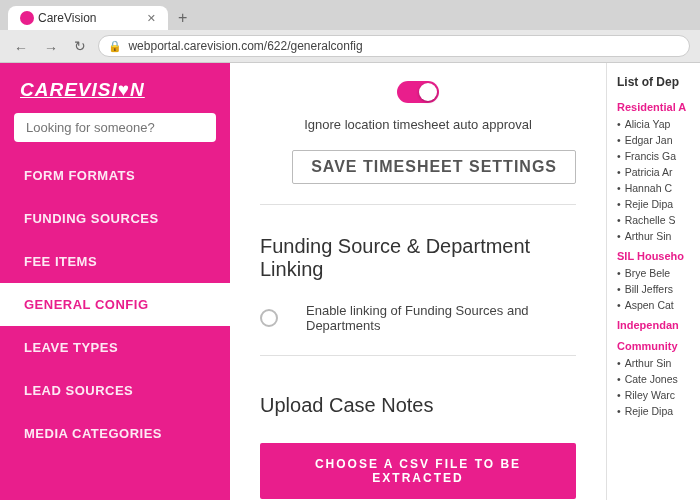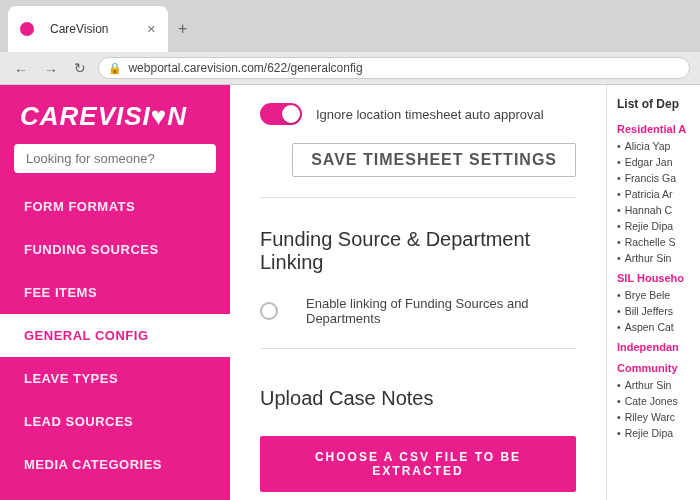--- a/index.html
+++ b/index.html
@@ -1,57 +1,57 @@
 <!DOCTYPE html>
 <html><head>
   <meta charset="utf-8">
   <style>
     * { margin: 0; padding: 0; box-sizing: border-box; }
     body { font-family: Arial, sans-serif; width: 700px; height: 500px; overflow: hidden; background: #f5f5f5; display: flex; flex-direction: column; }
 
     
     .browser-chrome { background: #e8e8e8; border-bottom: 1px solid #ccc; flex-shrink: 0; }
     .tab-bar { display: flex; align-items: center; padding: 6px 8px 0; background: #d4d4d4; gap: 4px; }
-    .browser-tab { display: flex; align-items: center; background: #fff; border-radius: 8px 8px 0 0; padding: 16px 12px; font-size: 12px; gap: 16px; min-width: 160px; }
+    .browser-tab { display: flex; align-items: center; background: #fff; border-radius: 8px 8px 0 0; padding: 5px 12px; font-size: 12px; gap: 4px; min-width: 160px; }
     .tab-favicon { width: 14px; height: 14px; background: #e91e8c; border-radius: 50%; display: inline-block; }
     .tab-title { font-size: 12px; color: #333; }
     .tab-close { font-size: 11px; color: #777; cursor: pointer; margin-left: auto; }
     .tab-new { background: none; border: none; font-size: 16px; color: #666; cursor: pointer; padding: 0 6px; }
     .address-bar { display: flex; align-items: center; padding: 5px 10px; gap: 8px; background: #e8e8e8; }
     .nav-btn { background: none; border: none; font-size: 14px; color: #666; cursor: pointer; padding: 2px 4px; }
     .url-bar { flex: 1; background: #fff; border: 1px solid #ccc; border-radius: 12px; padding: 3px 10px; font-size: 12px; color: #444; display: flex; align-items: center; gap: 6px; }
     .lock-icon { color: #555; font-size: 11px; }
 
     
     .app-body { display: flex; flex: 1; overflow: hidden; }
 
     
     .sidebar { width: 230px; background: #e91e8c; flex-shrink: 0; display: flex; flex-direction: column; overflow: hidden; }
     .sidebar-logo { padding: 16px 20px 12px; }
-    .logo-text { font-size: 26px; font-weight: 900; color: #fff; letter-spacing: 1px; font-style: italic; }
+    .logo-text { font-size: 19px; font-weight: 900; color: #fff; letter-spacing: 1px; font-style: italic; text-decoration: underline; }
     .logo-heart { color: #fff; }
     .sidebar-search { margin: 0 14px 12px; }
     .sidebar-search input { width: 100%; padding: 7px 12px; border-radius: 4px; border: none; font-size: 13px; color: #999; background: #fff; outline: none; }
     .sidebar-nav { flex: 1; overflow-y: auto; }
     .nav-item { padding: 14px 24px; font-size: 13px; font-weight: 700; color: rgba(255,255,255,0.9); cursor: pointer; letter-spacing: 0.5px; }
     .nav-item.active { background: #fff; color: #e91e8c; }
 
     
     .dept-panel { width: 94px; background: #fff; border-left: 1px solid #e0e0e0; font-size: 11px; overflow-y: auto; padding: 8px 0; flex-shrink: 0; }
     .dept-panel-title { font-size: 12px; font-weight: 700; color: #333; padding: 4px 10px 6px; }
     .dept-section-title { font-size: 11px; font-weight: 700; color: #e91e8c; padding: 6px 10px 3px; }
     .dept-item { padding: 2px 10px; font-size: 10.5px; color: #444; display: flex; align-items: flex-start; gap: 4px; }
     .dept-item::before { content: "•"; color: #444; flex-shrink: 0; }
 
     
     .main-content { flex: 1; background: #fff; overflow-y: auto; padding: 0 30px 20px; }
     .section-divider { border: none; border-top: 1px solid #e0e0e0; margin: 12px 0; }
 
     
-    .toggle-row { display: flex; align-items: center; gap: 14px; padding: 18px 0 10px; }
+    .toggle-row { display: flex; align-items: center; gap: 14px; padding: 18px 0 10px; flex-direction: column; }
     .toggle-switch { width: 42px; height: 22px; background: #e91e8c; border-radius: 11px; position: relative; flex-shrink: 0; }
     .toggle-knob { width: 18px; height: 18px; background: #fff; border-radius: 50%; position: absolute; top: 2px; right: 2px; box-shadow: 0 1px 3px rgba(0,0,0,0.3); }
     .toggle-label { font-size: 13px; color: #444; }
 
     .save-btn-right { display: flex; justify-content: flex-end; padding: 8px 0; }
     .btn-outline { background: #fff; border: 1.5px solid #bbb; color: #555; font-size: 16px; font-weight: 700; padding: 7px 18px; letter-spacing: 1px; cursor: pointer; border-radius: 2px; }
 
     .section-title { font-size: 20px; font-weight: 400; color: #333; padding: 18px 0 12px; }
 
     

